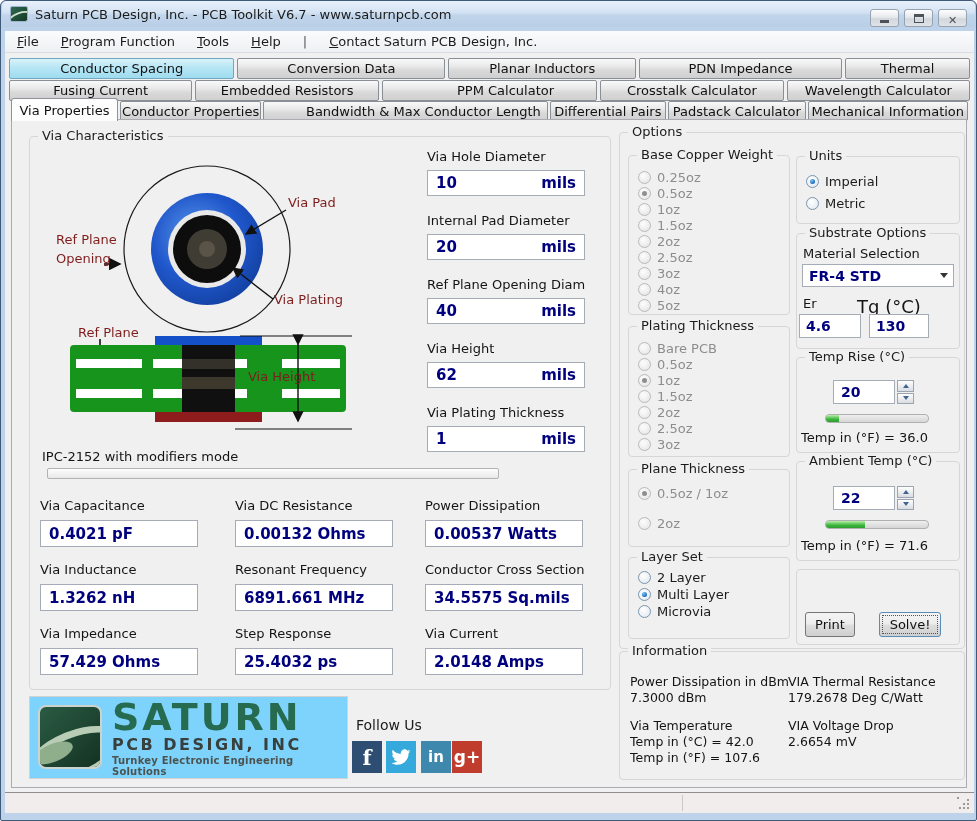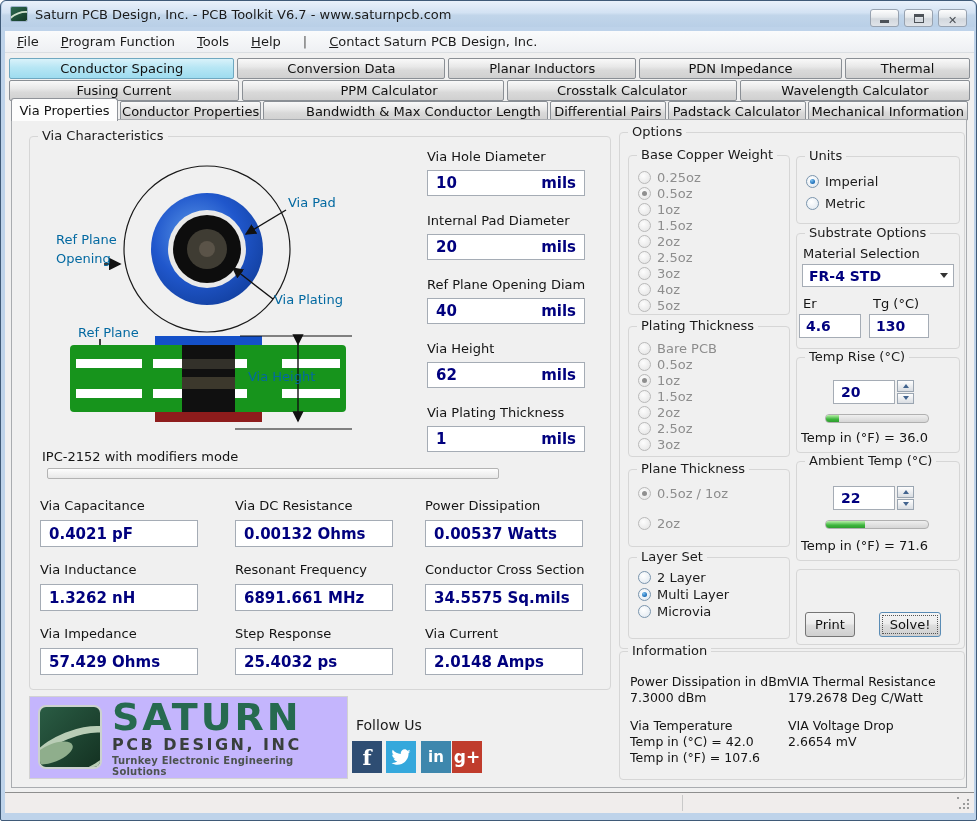--- a/index.html
+++ b/index.html
@@ -43,21 +43,21 @@
   .tab3.active{height:23px;background:#fdfdfd;border:1px solid #8f9399;border-bottom:none;border-radius:3px 3px 0 0;z-index:3;}
 
   .content{position:absolute;left:6px;right:7px;top:66px;bottom:4px;background:#f0f0f0;border:1px solid #a9acb0;}
 
   
   .gbox{position:absolute;border:1px solid #d6d6d6;border-radius:4px;}
   .g-title{position:absolute;top:-9px;left:8px;background:#f0f0f0;padding:0 4px;font-size:13px;color:#1b1b1b;white-space:nowrap;}
 
   
   .via-group{left:17px;top:16px;width:582px;height:554px;}
-  .dlabel{position:absolute;font-size:13px;color:#0369a1;white-space:nowrap;}
+  .dlabel{position:absolute;font-size:13px;color:#7f1d1d;white-space:nowrap;}
   .mode-note{position:absolute;left:12px;top:312px;font-size:13px;color:#141414;}
   .progress{position:absolute;left:17px;top:331px;width:452px;height:11px;border:1px solid #b3b3b3;border-radius:2px;background:linear-gradient(#fdfdfd,#e8e8e8);}
 
   .field-label{position:absolute;font-size:13px;color:#141414;white-space:nowrap;}
   .tbox{position:absolute;background:#fff;border:1px solid #a5acb5;display:flex;align-items:center;}
   .in-field{width:158px;height:26px;justify-content:space-between;padding:0 8px;}
   .val{color:#00007e;font-weight:bold;font-size:15px;white-space:nowrap;}
   .res-box{width:158px;height:27px;padding-left:8px;}
 
   
@@ -77,21 +77,21 @@
   .sub-lay{left:8px;top:424px;width:162px;height:82px;padding-top:11px;}
   .sub-lay .radio-row{height:17px;}
   .sub-units{left:176px;top:23px;width:164px;height:68px;padding-top:13px;}
   .sub-units .radio-row{height:22px;}
 
   .sub-substrate{left:176px;top:100px;width:164px;height:116px;}
   .mat-label{position:absolute;left:6px;top:12px;font-size:13px;color:#141414;}
   .combo{left:5px;top:30px;width:152px;height:23px;justify-content:space-between;padding:0 5px 0 6px;cursor:pointer;}
   .combo-arrow{width:0;height:0;border-left:4px solid transparent;border-right:4px solid transparent;border-top:5px solid #333;}
   .er-label{position:absolute;left:6px;top:62px;font-size:13px;color:#141414;}
-  .tg-label{position:absolute;left:76px;top:62px;font-size:13px;color:#141414;}
+  .tg-label{position:absolute;left:60px;top:62px;font-size:18px;color:#141414;}
   .er-box{left:2px;top:80px;width:62px;height:24px;padding-left:6px;}
   .tg-box{left:72px;top:80px;width:60px;height:24px;padding-left:6px;}
 
   .sub-temprise{left:176px;top:224px;width:164px;height:96px;}
   .sub-ambient{left:176px;top:328px;width:164px;height:100px;}
   .spin{position:absolute;display:flex;}
   .spin-box{width:62px;height:24px;border:1px solid #a5acb5;background:#fff;display:flex;align-items:center;padding-left:7px;}
   .spin-btns{width:17px;height:24px;display:flex;flex-direction:column;margin-left:2px;}
   .spin-b{flex:1;border:1px solid #9aa5b1;background:linear-gradient(#fefefe,#d9dde2);display:flex;align-items:center;justify-content:center;cursor:pointer;}
   .spin-b + .spin-b{margin-top:1px;}
@@ -105,21 +105,21 @@
   .btn{position:absolute;border:1px solid #757575;border-radius:3px;
     background:linear-gradient(#f4f4f4,#ededed 45%,#dddddd 55%,#cfcfcf);
     font-size:13px;color:#111;display:flex;align-items:center;justify-content:center;cursor:pointer;}
   .btn.focus{outline:1px dotted #555;outline-offset:-4px;border-color:#5a8cb5;}
 
   
   .info-group{left:607px;top:531px;width:346px;height:129px;}
   .itext{position:absolute;font-size:12.5px;color:#141414;white-space:nowrap;}
 
   
-  .logo-panel{position:absolute;left:17px;top:576px;width:319px;height:83px;background:#c4b5fd;border:1px solid #d2d2d2;}
+  .logo-panel{position:absolute;left:17px;top:576px;width:319px;height:83px;background:#7dd3fc;border:1px solid #d2d2d2;}
   .logo-mark{position:absolute;left:8px;top:8px;width:64px;height:64px;border-radius:8px;background:linear-gradient(135deg,#2a5c44,#143222);border:2px solid #ccd2ce;overflow:hidden;}
   .logo-mark::before{content:"";position:absolute;width:86px;height:34px;left:-16px;top:24px;border-radius:50%;border:7px solid #b9cdb6;transform:rotate(-22deg);}
   .logo-mark::after{content:"";position:absolute;width:42px;height:18px;left:-8px;bottom:5px;background:#8fae8c;border-radius:50%;transform:rotate(-22deg);}
   .logo-text{position:absolute;left:82px;top:2px;}
   .logo-saturn{font-size:38px;font-weight:bold;color:#266a50;letter-spacing:3px;line-height:37px;}
   .logo-sub{font-size:16px;font-weight:bold;color:#383f3c;letter-spacing:2.5px;line-height:17px;}
   .logo-tag{font-size:10px;font-weight:bold;color:#4c534f;letter-spacing:0.2px;margin-top:2px;}
   .follow-label{position:absolute;left:344px;top:597px;font-size:14px;color:#1b1b1b;}
   .soc{position:absolute;top:621px;width:30px;height:32px;display:flex;align-items:center;justify-content:center;cursor:pointer;color:#fff;}
   .soc-fb{left:340px;background:#2e4d73;}
@@ -171,20 +171,21 @@
 
     <div class="tabrow row1">
       <div class="tabbtn hl" style="flex:178;">Conductor Spacing</div>
       <div class="tabbtn" style="flex:164;">Conversion Data</div>
       <div class="tabbtn" style="flex:148;">Planar Inductors</div>
       <div class="tabbtn" style="flex:160;">PDN Impedance</div>
       <div class="tabbtn" style="flex:98;">Thermal</div>
     </div>
     <div class="tabrow row2">
       <div class="tabbtn" style="flex:1;">Fusing Current</div>
+      <div class="tabbtn" style="flex:1;">Embedded Resistors</div>
       <div class="tabbtn" style="flex:1;padding-left:32px;">PPM Calculator</div>
       <div class="tabbtn" style="flex:1;">Crosstalk Calculator</div>
       <div class="tabbtn" style="flex:1;">Wavelength Calculator</div>
     </div>
     <div class="tabrow row3">
       <div class="tabbtn tab3 active" style="width:112px;">Via Properties</div>
       <div class="tabbtn tab3" style="width:148px;">Conductor Properties</div>
       <div class="tabbtn tab3" style="width:296px;padding-left:36px;">Bandwidth &amp; Max Conductor Length</div>
       <div class="tabbtn tab3" style="width:122px;">Differential Pairs</div>
       <div class="tabbtn tab3" style="width:144px;">Padstack Calculator</div>

